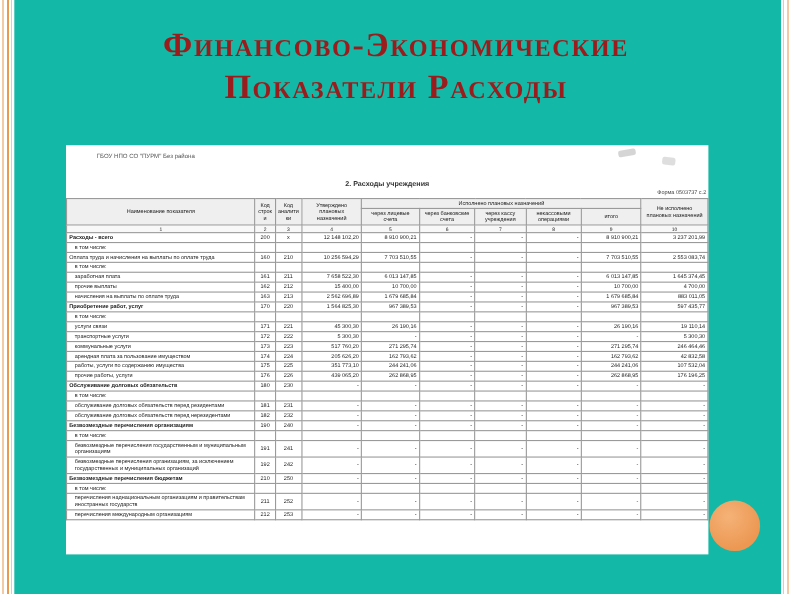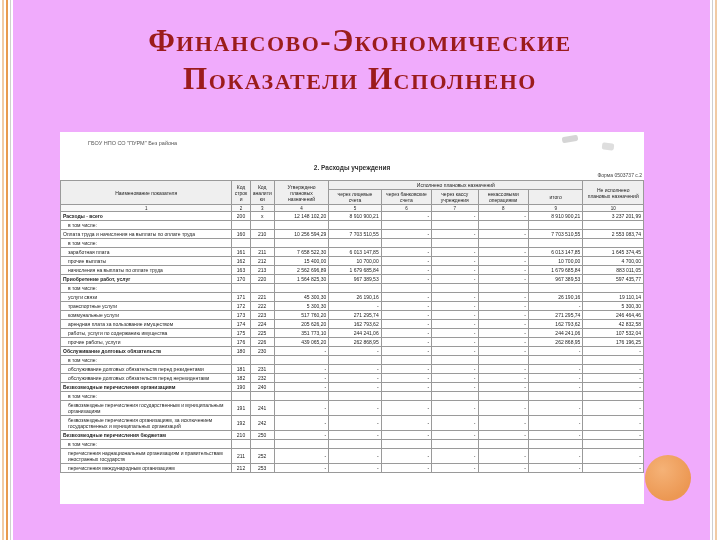--- a/index.html
+++ b/index.html
@@ -4,21 +4,21 @@
 <style>
   :root{
     --title:#9B1C1C;
     --circle:#EC9853;
     --stripe_orange:#E89A4F;
     --stripe_tan:#F2CBA4;
     --stripe_gray:#CFCFCF;
   }
   html,body{margin:0;padding:0;background:#ffffff;}
   .slide{
-    position:relative;width:720px;height:540px;background:#f0abfc;overflow:hidden;
+    position:relative;width:720px;height:540px;background:#14b8a6;overflow:hidden;
     font-family:"Liberation Sans",sans-serif;
   }
   
   .stripes-left{
     position:absolute;left:0;top:0;bottom:0;width:13px;
     background:linear-gradient(to right,
       #fff 0px,#fff 2px,
       var(--stripe_tan) 2px,var(--stripe_tan) 4px,
       #fff 4px,#fff 6px,
       var(--stripe_orange) 6px,var(--stripe_orange) 8px,
@@ -69,21 +69,21 @@
 </head>
 <body>
 
 <div class="slide">
 
   <div class="stripes-left"></div>
   <div class="stripes-right"></div>
 
   <div class="title">
     <div class="line">Финансово-Экономические</div>
-    <div class="line">Показатели Исполнено</div>
+    <div class="line">Показатели Расходы</div>
   </div>
 
   <div class="doc">
     <div class="smudge-a"></div>
     <div class="smudge-b"></div>
     <div class="org-line">ГБОУ НПО СО "ПУРМ"   Без района</div>
     <div class="section-title">2. Расходы учреждения</div>
     <div class="form-ref">Форма 0503737 с.2</div>
 
     <div class="table-wrap">

